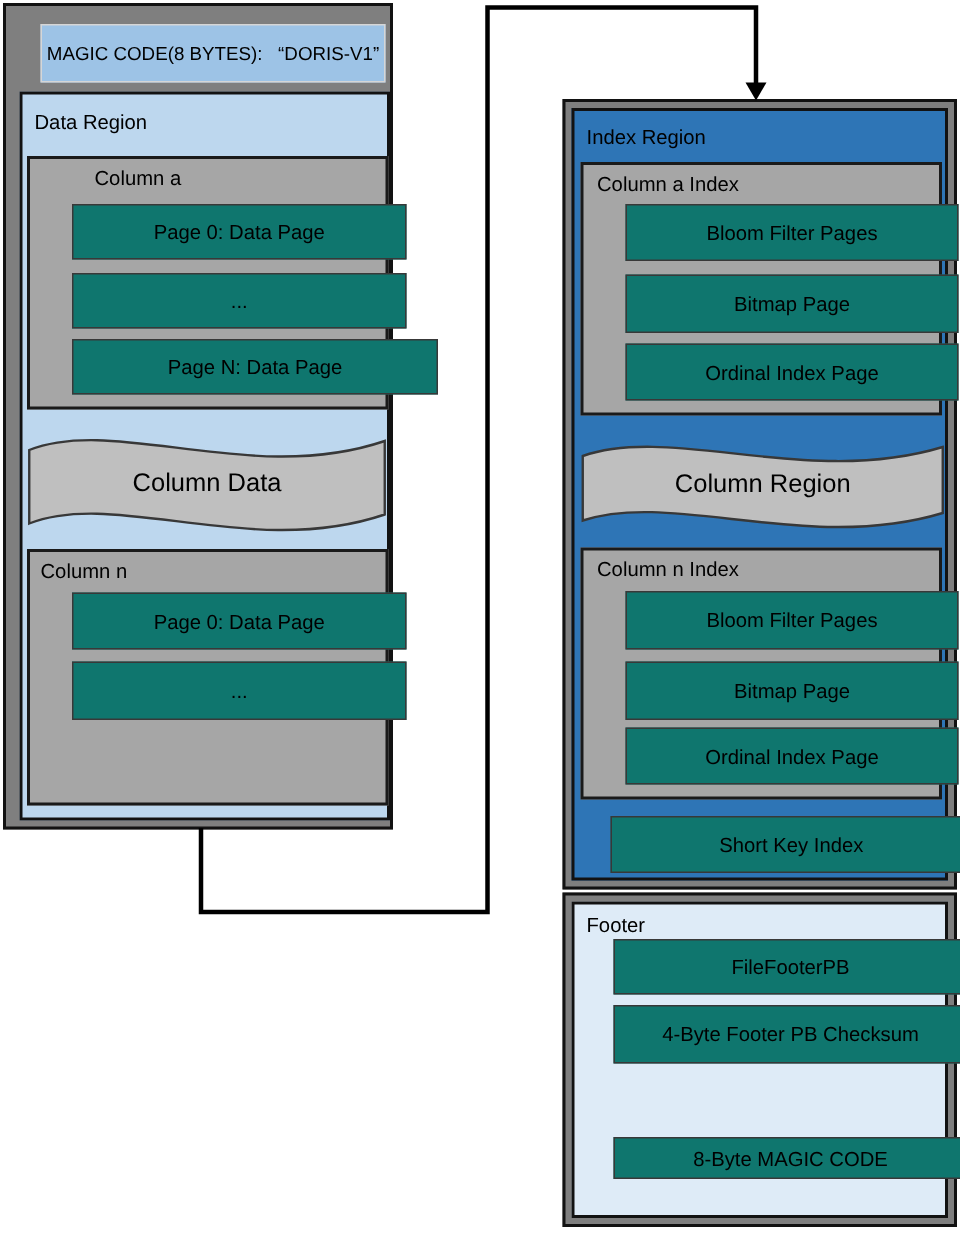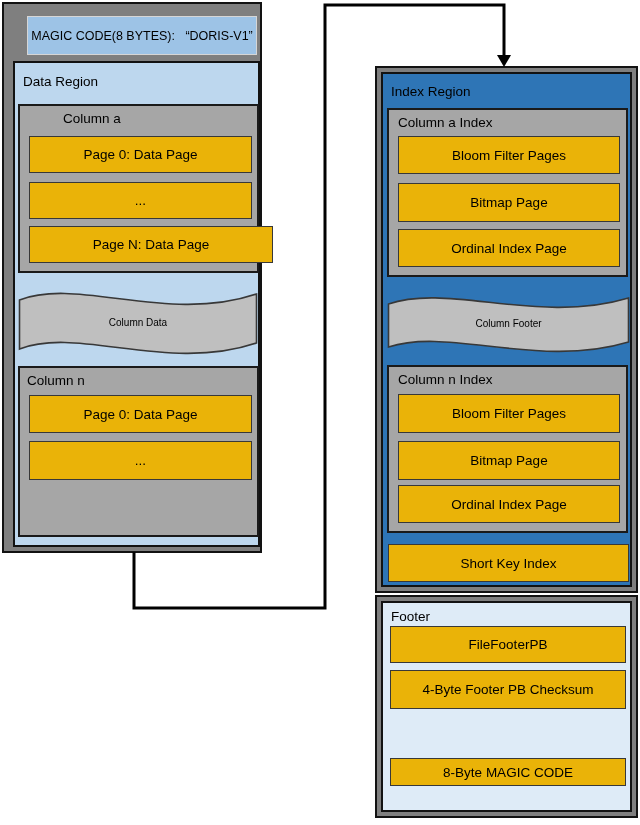--- a/index.html
+++ b/index.html
@@ -28,36 +28,37 @@
     display: flex; align-items: center; justify-content: center;
     font-size: 12.5px; white-space: pre;
   }
   
   .colbox {
     background: #a6a6a6;
     border: 2px solid #1a1a1a;
   }
   
   .pagebox {
-    background: #eab308;
+    background: #0f766e;
     border: 1px solid #383838;
     display: flex; align-items: center; justify-content: center;
     font-size: 13.5px;
     text-align: center;
+    margin-left: 19px;
   }
   .label {
     font-size: 13.5px;
     white-space: nowrap;
   }
   .wave-wrap { position: absolute; }
   .wave-wrap svg { display: block; }
   .wave-label {
     position: absolute; left: 0; top: 0; width: 100%; height: 100%;
     display: flex; align-items: center; justify-content: center;
-    font-size: 10px;
+    font-size: 17px;
   }
   .connector { position: absolute; left: 0; top: 0; pointer-events: none; }
 </style>
 </head>
 <body>
 
 <div class="abs frame" style="left:2px; top:2px; width:260px; height:551px;">
 
   <div class="abs magicbox" style="left:23px; top:12px; width:230px; height:39px;">
     <span>MAGIC CODE(8 BYTES):   “DORIS-V1”</span>
@@ -99,21 +100,21 @@
       <div class="abs label" style="left:9px; top:5px;">Column a Index</div>
       <div class="abs pagebox" style="left:9px; top:26px; width:222px; height:38px;">Bloom Filter Pages</div>
       <div class="abs pagebox" style="left:9px; top:73px; width:222px; height:39px;">Bitmap Page</div>
       <div class="abs pagebox" style="left:9px; top:119px; width:222px; height:38px;">Ordinal Index Page</div>
     </div>
 
     <div class="wave-wrap" style="left:4px; top:213px; width:243px; height:72px;">
       <svg width="243" height="72" viewBox="0 0 243 72">
         <path d="M1.5,17 C62,-4 152,38 241.5,11 L241.5,55 C152,82 62,40 1.5,60 Z" fill="#bfbfbf" stroke="#383838" stroke-width="1.6"></path>
       </svg>
-      <div class="wave-label">Column Footer</div>
+      <div class="wave-label">Column Region</div>
     </div>
 
     <div class="abs colbox" style="left:4px; top:291px; width:241px; height:168px;">
       <div class="abs label" style="left:9px; top:5px;">Column n Index</div>
       <div class="abs pagebox" style="left:9px; top:27px; width:222px; height:39px;">Bloom Filter Pages</div>
       <div class="abs pagebox" style="left:9px; top:74px; width:222px; height:39px;">Bitmap Page</div>
       <div class="abs pagebox" style="left:9px; top:118px; width:222px; height:38px;">Ordinal Index Page</div>
     </div>
 
     <div class="abs pagebox" style="left:5px; top:470px; width:241px; height:38px;">Short Key Index</div>

